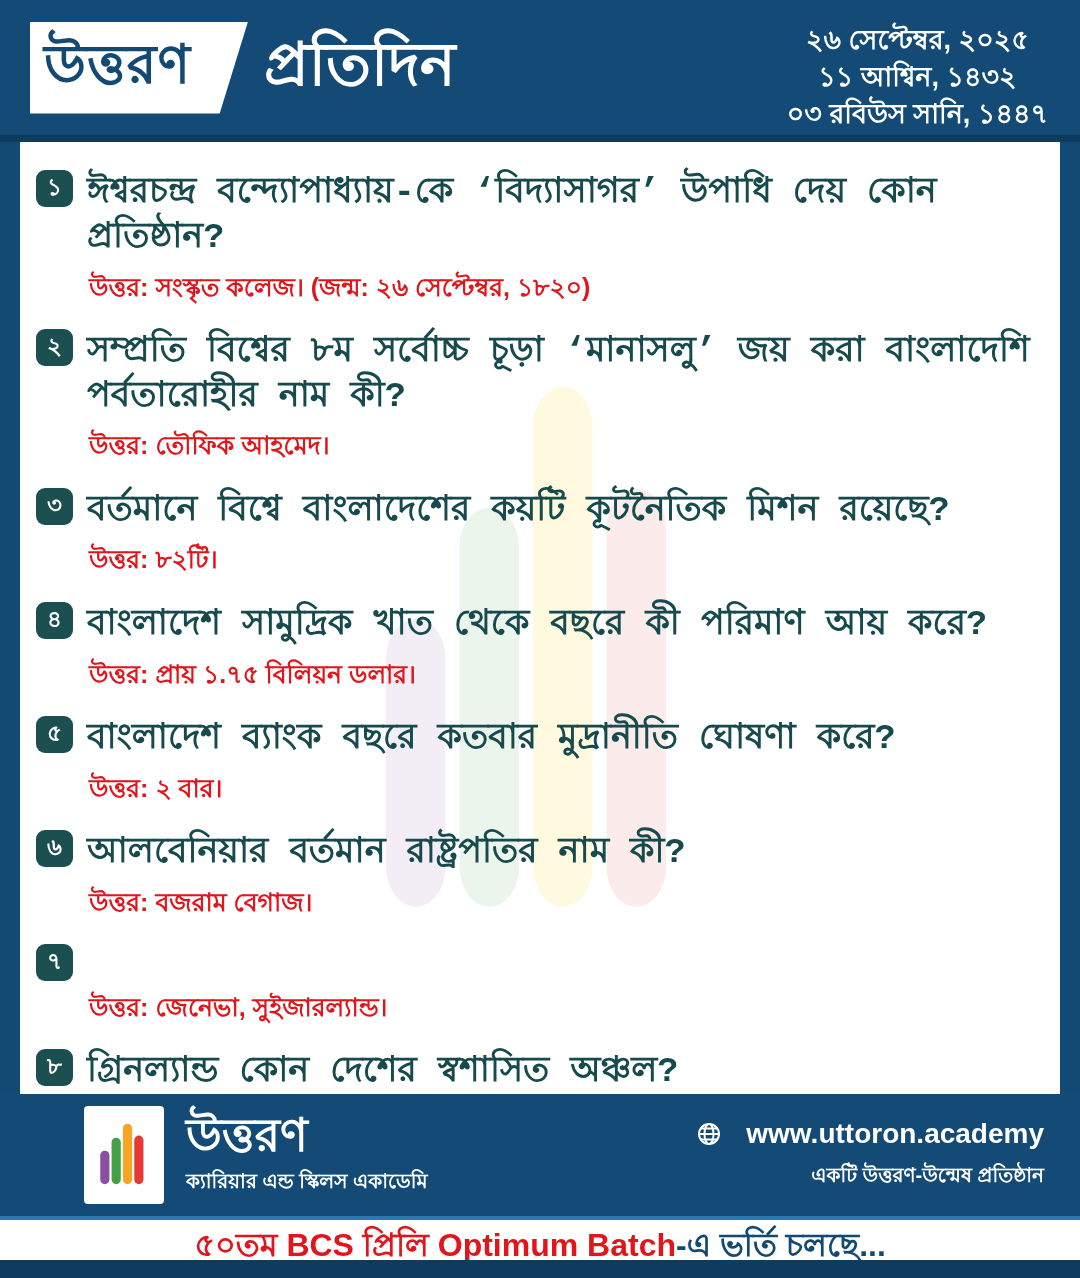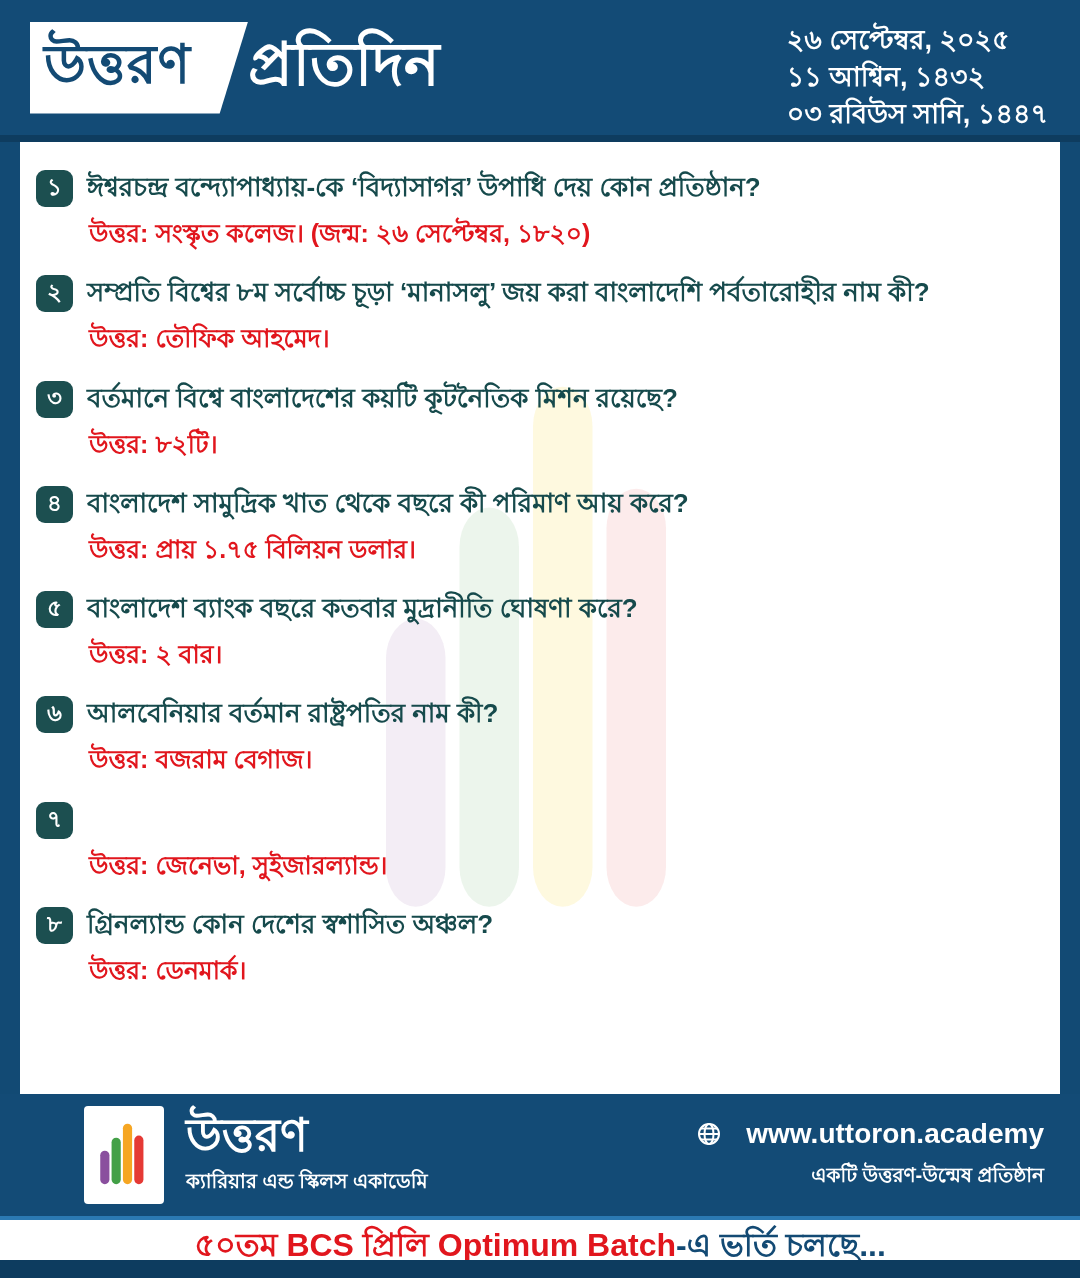--- a/index.html
+++ b/index.html
@@ -15,22 +15,22 @@
     height:142px; flex:none; position:relative;
     background:#134b76; border-bottom:7px solid #0e3c5f;
     display:flex; align-items:center;
   }
   .brand-box {
     margin-left:30px; width:218px; height:92px; background:#ffffff;
     clip-path:polygon(0 0,100% 0,87% 100%,0 100%);
     display:flex; align-items:center; padding-left:14px;
   }
   .brand-box .brand-text { color:#134a74; font-size:54px; font-weight:bold; letter-spacing:1px; }
-  .page-title { color:#ffffff; font-size:60px; font-weight:bold; }
-  .dates { position:absolute; top:22px; right:32px; text-align:left; }
+  .page-title { color:#ffffff; font-size:60px; font-weight:bold; margin-left:16px; }
+  .dates { position:absolute; top:22px; right:32px; text-align:center; }
   .dates .date-line { color:#ffffff; font-size:27px; font-weight:bold; line-height:37px; }
 
   
   .middle { flex:none; height:952px; display:flex; }
   .gutter { width:20px; flex:none; background:#124a74; }
   .card {
     flex:1; background:#ffffff; position:relative; overflow:hidden;
     padding:26px 26px 0 16px;
   }
   .watermark {
@@ -38,21 +38,21 @@
     width:350px; height:650px; pointer-events:none;
   }
   .qa-list { position:relative; }
   .q-row { display:flex; align-items:flex-start; gap:14px; margin-bottom:11px; }
   .badge {
     flex:none; width:37px; height:37px; margin-top:2px;
     background:#1c4f50; color:#ffffff; border-radius:9px;
     display:flex; align-items:center; justify-content:center;
     font-size:23px; font-weight:bold;
   }
-  .q-text { color:#164a4c; font-size:26px; font-weight:bold; line-height:1.28; padding-top:3px; }
+  .q-text { color:#164a4c; font-size:35px; font-weight:bold; line-height:1.28; padding-top:3px;font-family:Liberation Mono, monospace; }
   .a-text { color:#e1161d; font-size:25px; font-weight:bold; margin:9px 0 24px 53px; line-height:1.25; }
 
   
   .footer {
     flex:none; height:122px; background:#134b76;
     display:flex; align-items:center; padding:0 36px 0 84px;
   }
   .logo-box {
     flex:none; width:80px; height:98px; background:#ffffff; border-radius:4px;
     display:flex; align-items:center; justify-content:center;

